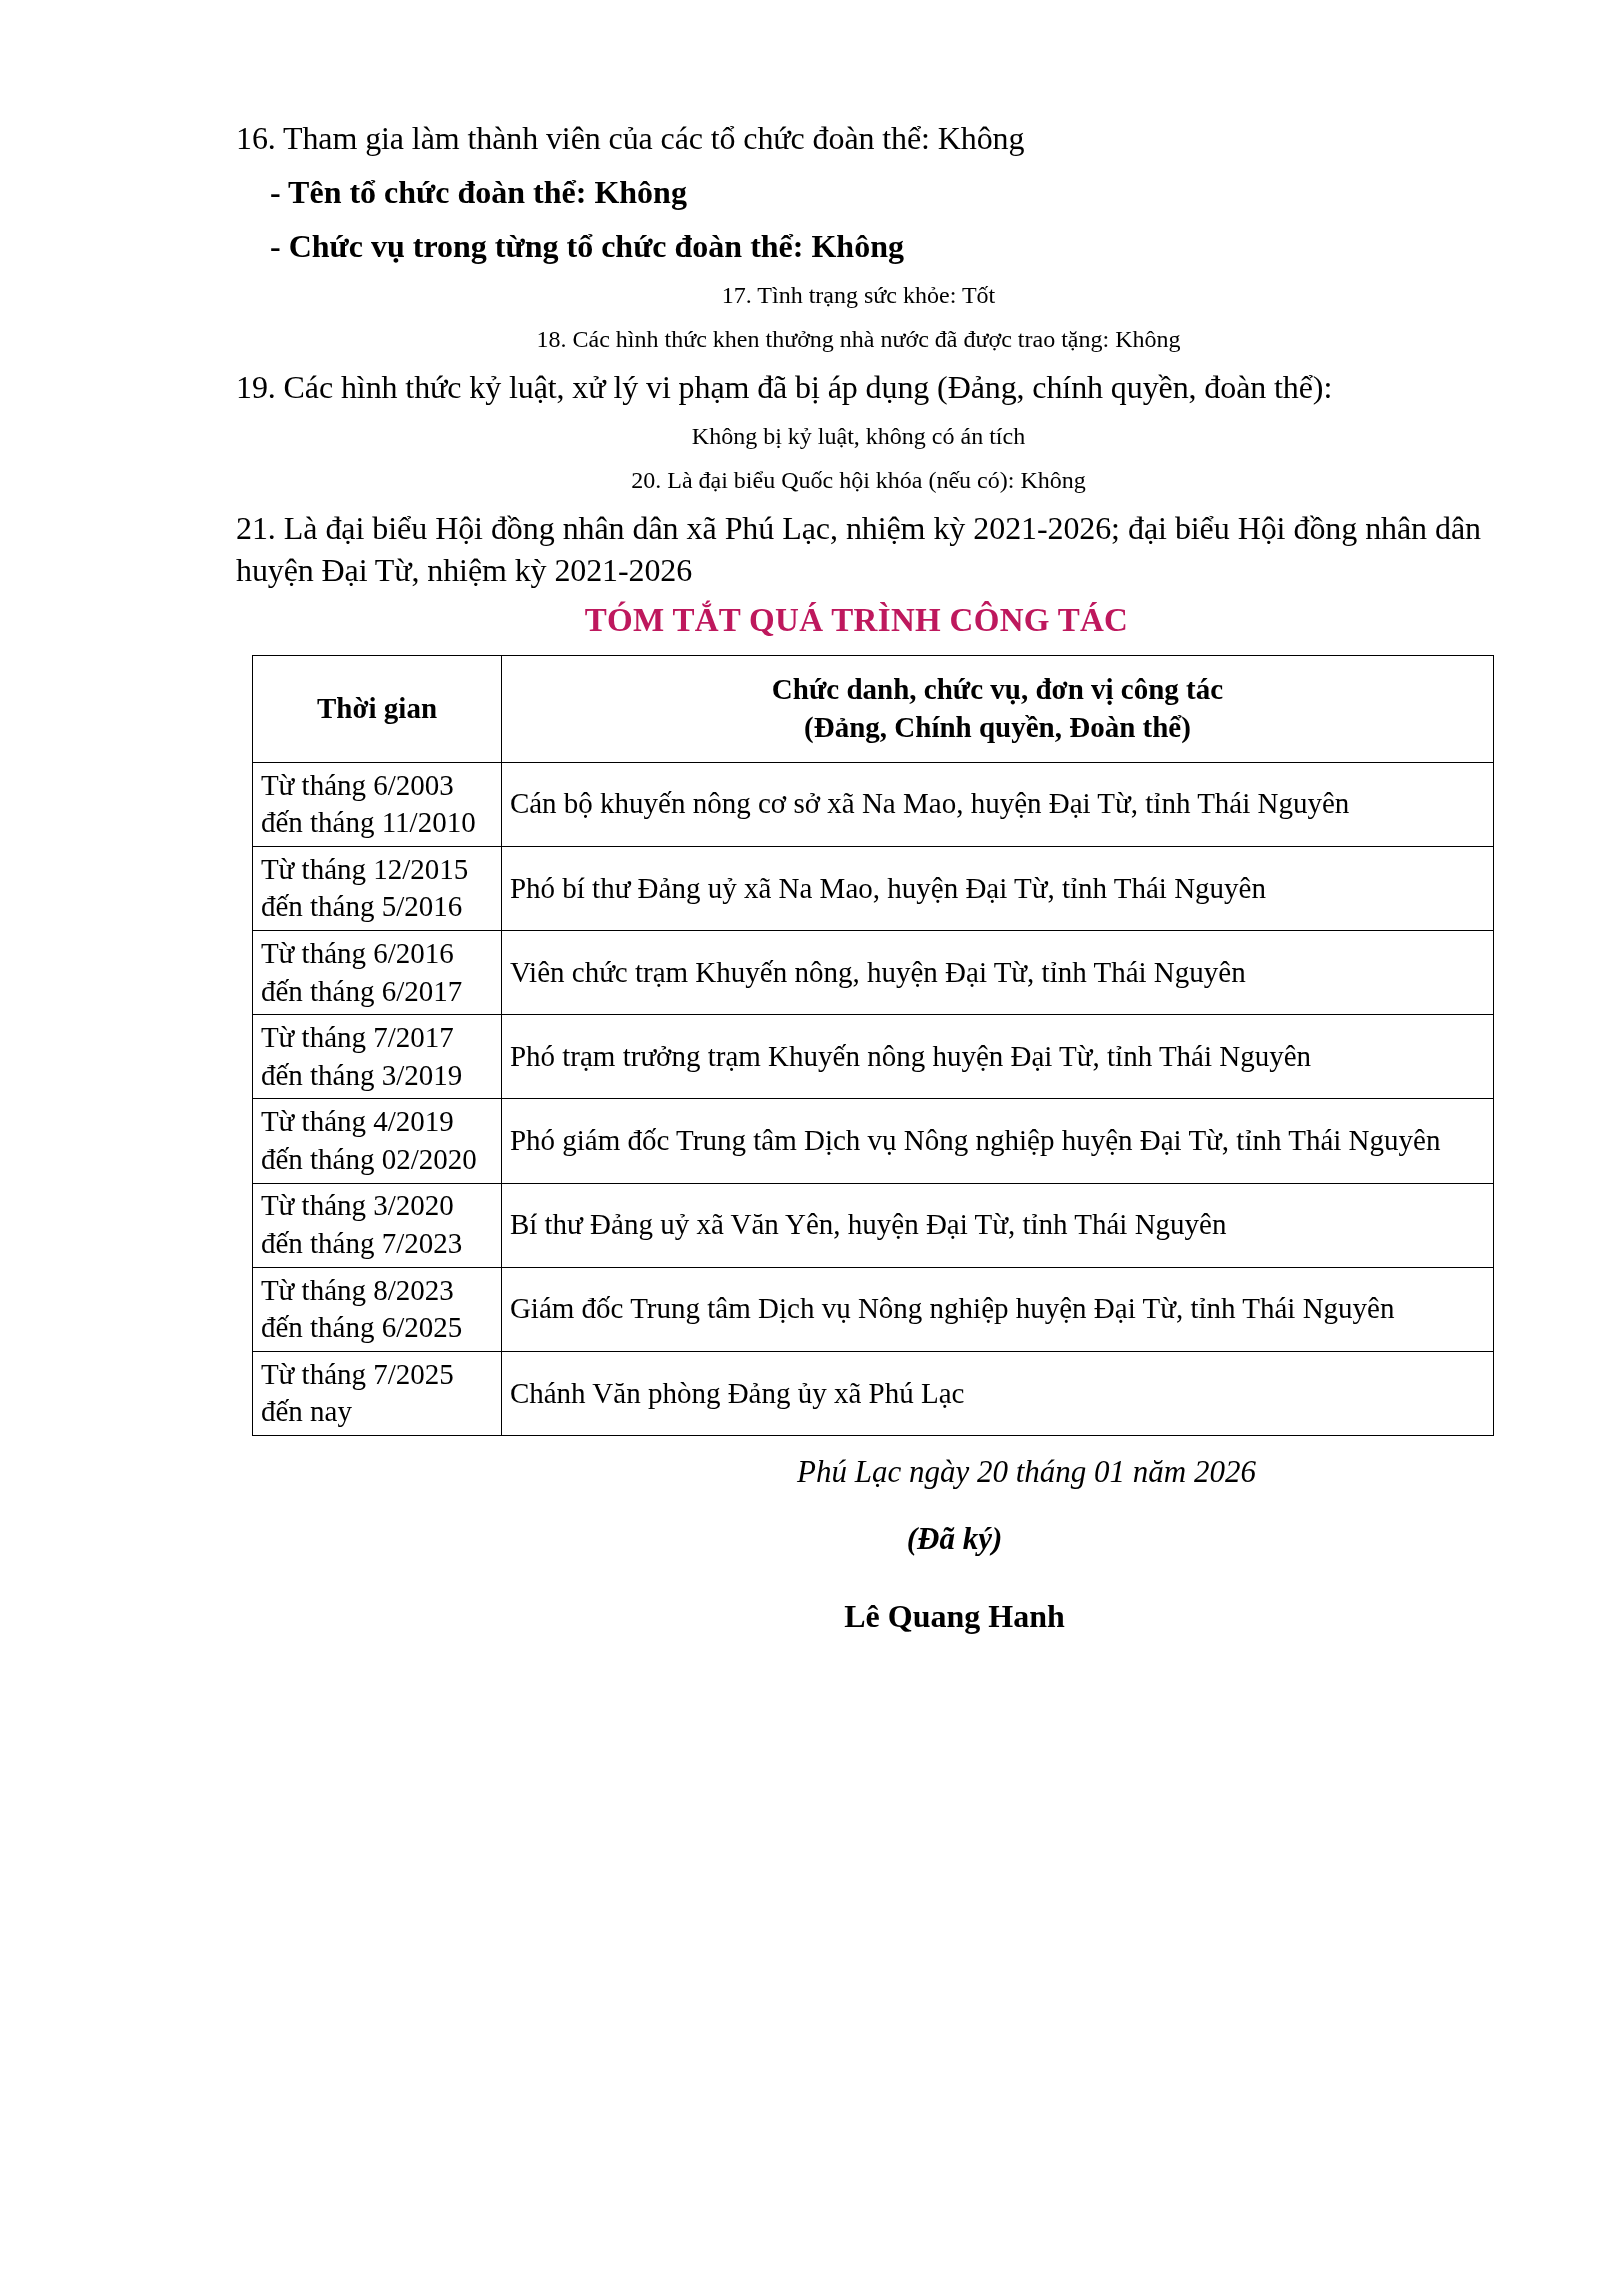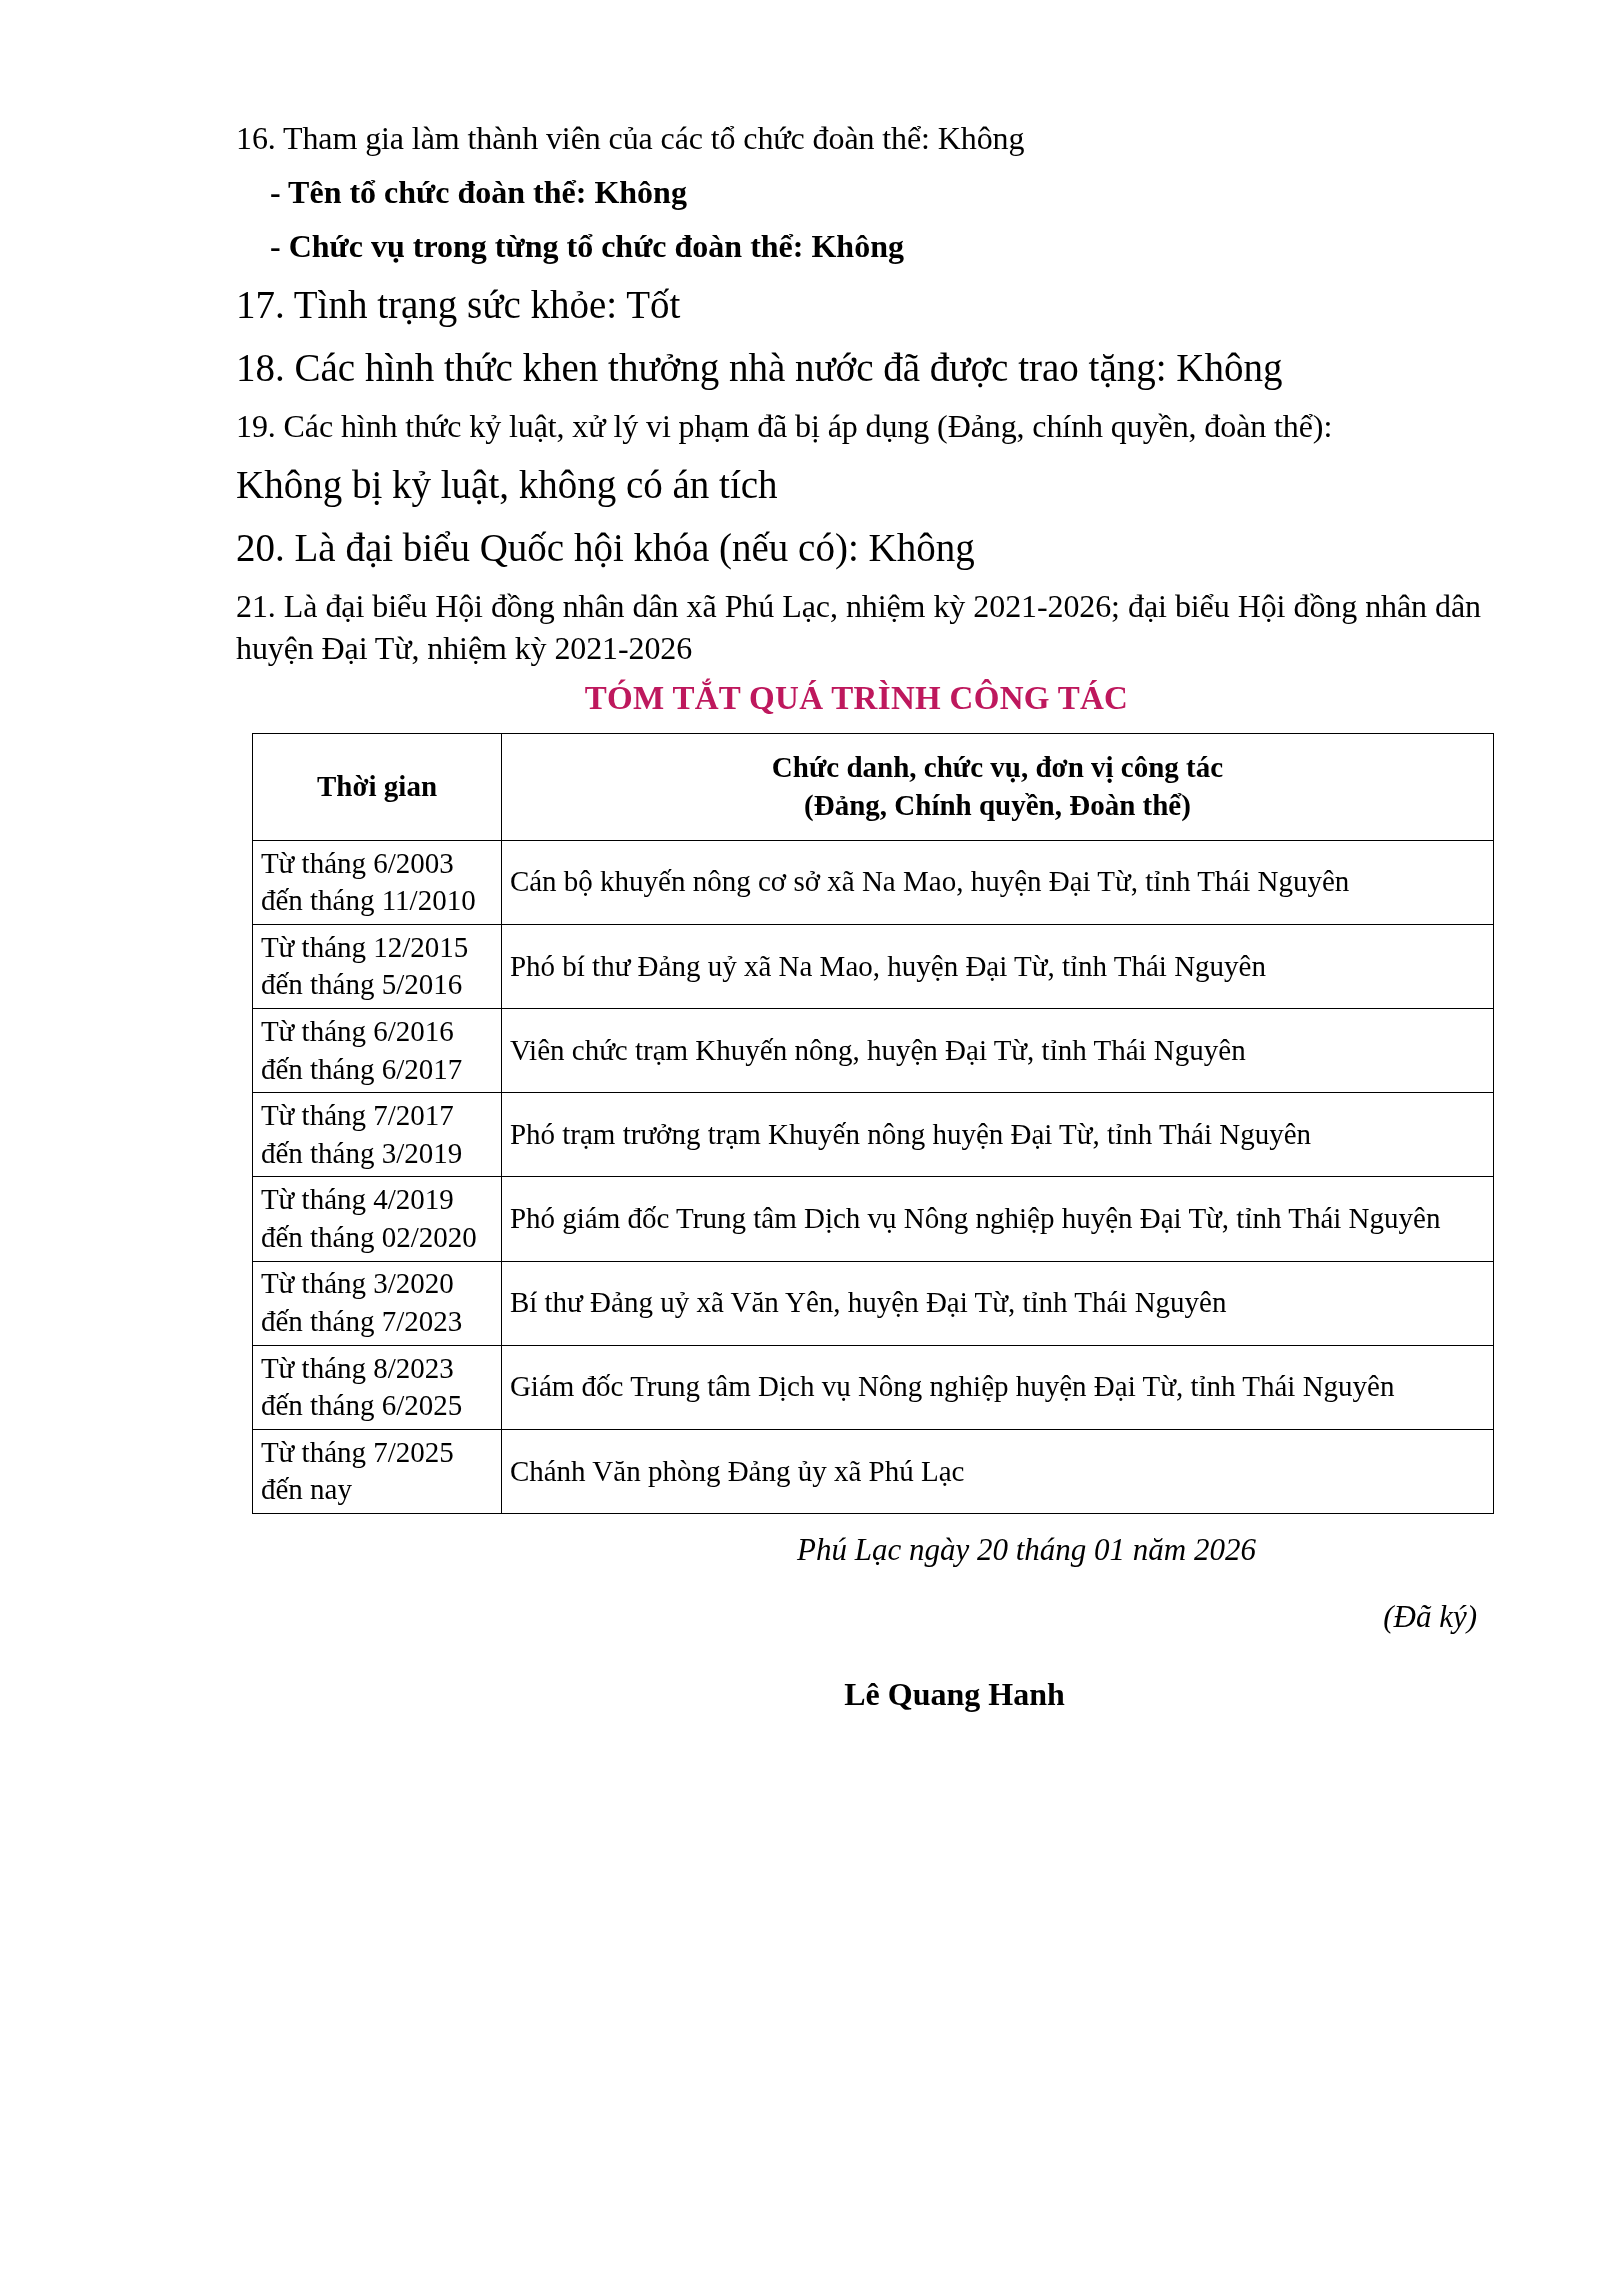--- a/index.html
+++ b/index.html
@@ -35,24 +35,24 @@
   .para.tight { margin-bottom: 10.5px; }
   .sub {
     font-size: 32px;
     line-height: 1.30;
     margin: 0 0 12.4px 0;
     padding-left: 34px;
     text-align: left;
     font-weight: bold;
   }
   .plain {
-    font-size: 39px;
+    font-size: 24px;
     line-height: 1.30;
     margin: 0 0 12.4px 0;
-    text-align: left;
+    text-align: center;
   }
 
   
   .section-title {
     color: #e8101a;
     font-weight: bold;
     font-size: 33px;
     text-align: center;
     margin: 9.2px 0 10.5px 0;
     letter-spacing: 0.3px;
@@ -106,25 +106,24 @@
   }
   .sign .date {
     font-style: italic;
     font-size: 31px;
     text-align: center;
     margin: 0 0 31px 0;
     padding-left: 340px;
   }
   .sign .signed {
     font-style: italic;
-    font-weight: normal;
+    font-weight: bold;
     font-size: 31px;
     margin: 0 0 41px 0;
     padding-left: 196px;
-    text-align: right;
   }
   .sign .name {
     font-weight: bold;
     font-size: 32px;
     margin: 8px;
     padding-left: 196px;
     text-align: center;
   }
 </style>
 </head>

